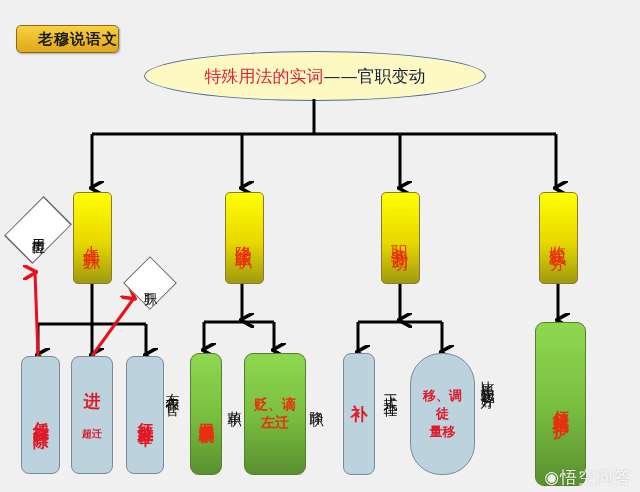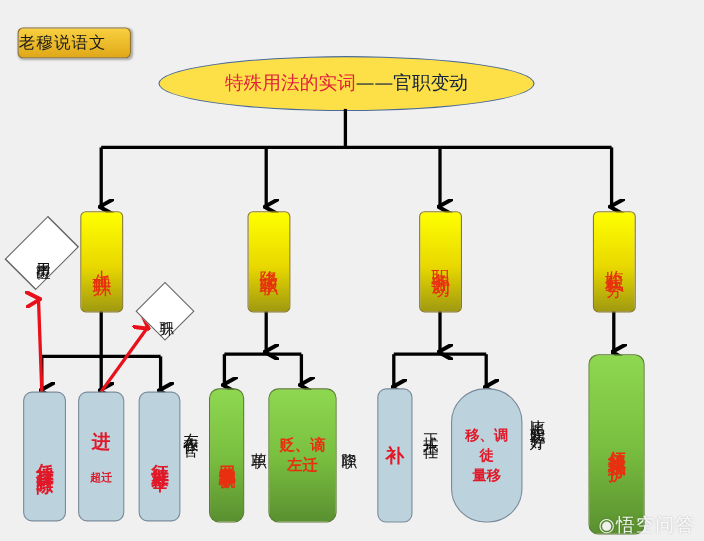--- a/index.html
+++ b/index.html
@@ -2,23 +2,23 @@
 <html><head>
 <meta charset="utf-8">
 <style>
   html, body { margin:0; padding:0; }
   body { width:640px; height:492px; background:#f0f0f0; position:relative; overflow:hidden;
          font-family:"DejaVu Serif", "Liberation Serif", serif; }
   .abs { position:absolute; }
   .badge { left:16px; top:25px; width:101px; height:26px; border-radius:5px;
            background:linear-gradient(#f8d040,#e0a818); border:1px solid #8a6a20;
            box-shadow:1px 1px 2px rgba(0,0,0,0.3);
-           font-size:15px; font-weight:normal; color:#1a1a1a; text-align:left; line-height:26px; letter-spacing:1px; }
+           font-size:15px; font-weight:bold; color:#1a1a1a; text-align:right; line-height:26px; letter-spacing:1px; }
   .ellipse { left:144px; top:51px; width:340px; height:48px; border-radius:50%;
-             background:#fde047; border:1px solid #4a6a9a; text-align:center; line-height:48px;
+             background:#fef9c3; border:1px solid #4a6a9a; text-align:center; line-height:48px;
              font-size:17px; }
   .ellipse .red { color:#e0203a; }
   .ellipse .dark { color:#10203a; }
   svg.lines { position:absolute; left:0; top:0; width:640px; height:492px; }
   .ybox { width:37px; border-radius:5px; border:1px solid #8a7a30;
           background:linear-gradient(#ffff00 0%, #e8d800 55%, #a09a10 100%);
           color:#e83010; font-size:17px; writing-mode:vertical-rl; text-align:center;
           display:flex; align-items:center; justify-content:center; letter-spacing:3px; }
   .bbox { border-radius:8px; border:1px solid #7a8a9a; background:#bcd2dc;
           color:#e01828; font-weight:bold; display:flex; align-items:center; justify-content:center;

